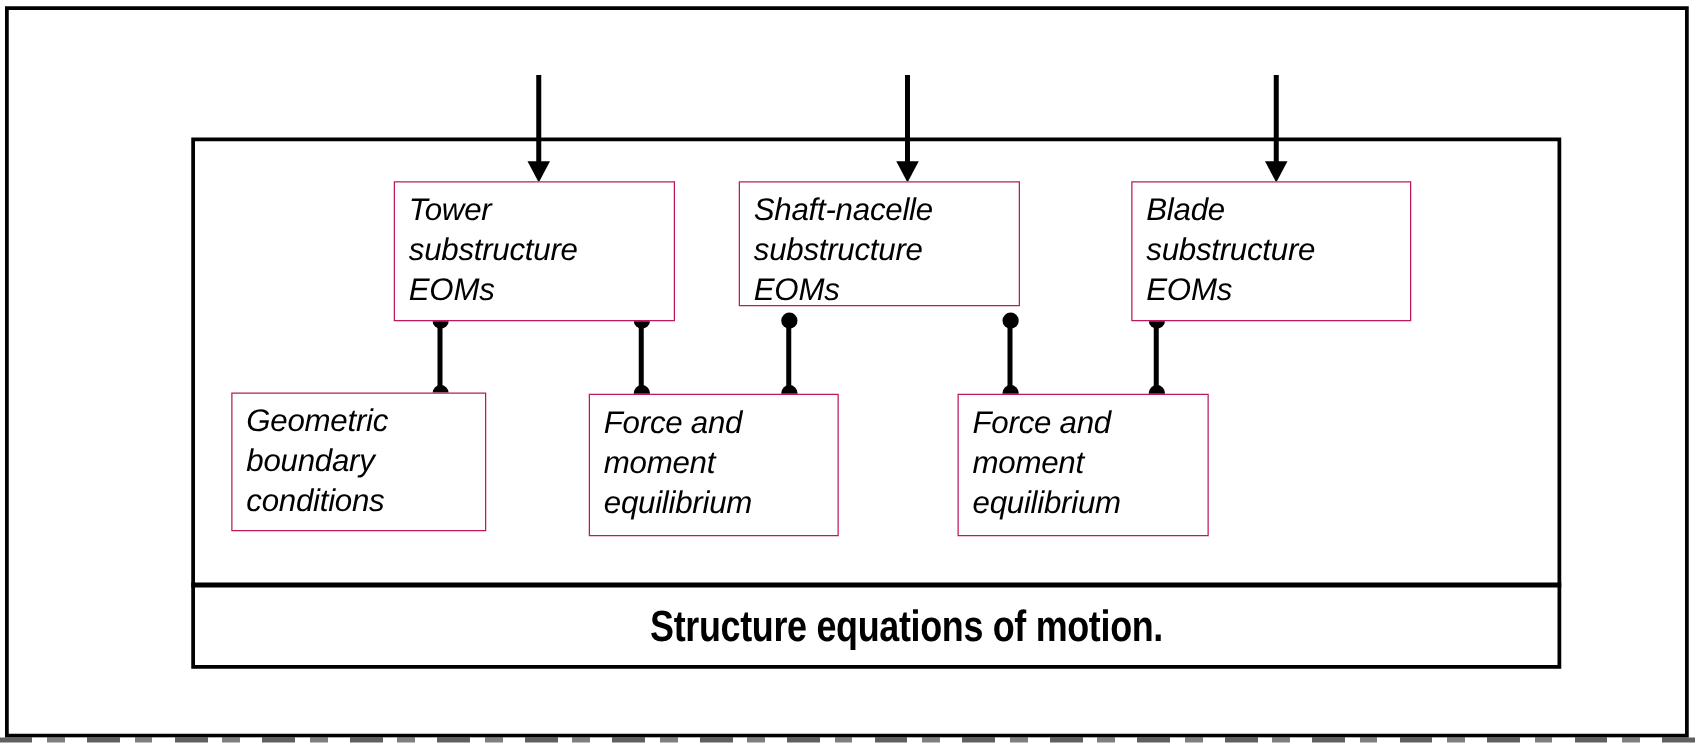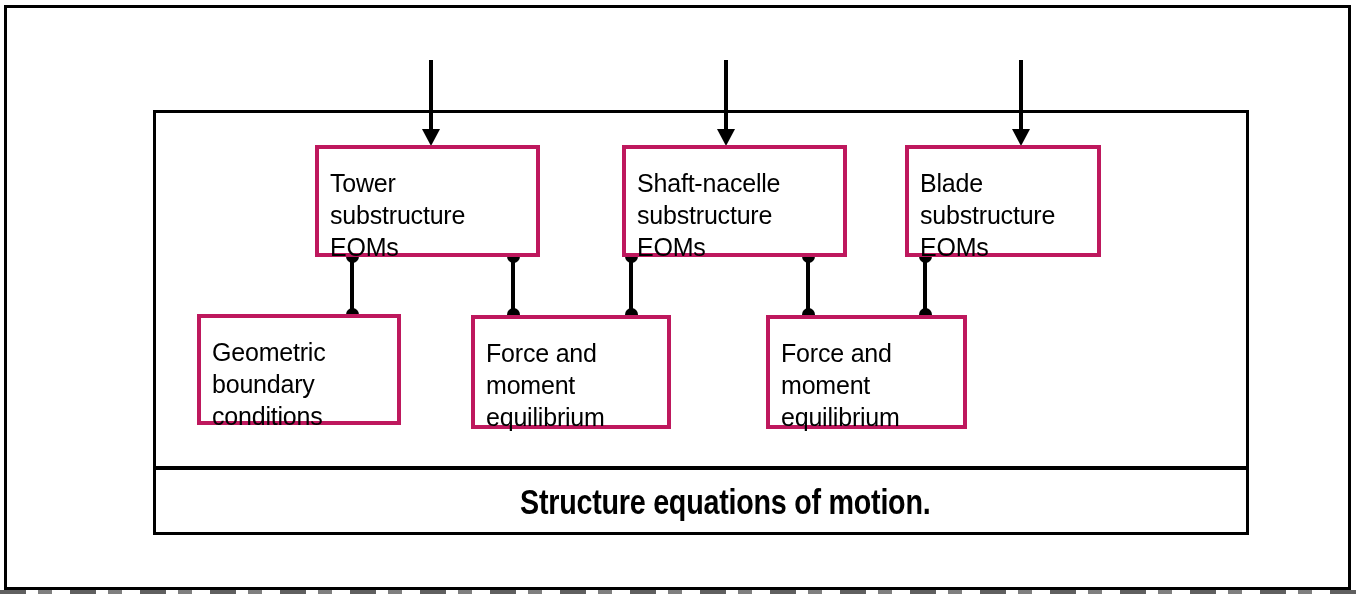--- a/index.html
+++ b/index.html
@@ -74,41 +74,42 @@
     letter-spacing: -0.3px;
     color: #000000;
     transform: scaleX(0.82);
     transform-origin: center center;
     white-space: nowrap;
   }
 
   
   .block {
     position: absolute;
-    border: 4px solid #be185d;
+    border: 1px solid #be185d;
     box-sizing: border-box;
     background: #ffffff;
-    padding: 18px 0 0 11px;
+    padding: 6px 0 0 11px;
+    font-style: italic;
   }
   .block-label {
     font-family: "Liberation Sans", sans-serif;
     font-size: 25px;
     line-height: 32px;
     color: #000000;
     white-space: pre-line;
     letter-spacing: -0.2px;
   }
 
   
   #block-tower      { left: 315px; top: 145px; width: 225px; height: 112px; }
-  #block-shaft      { left: 622px; top: 145px; width: 225px; height: 112px; }
-  #block-blade      { left: 905px; top: 145px; width: 196px; height: 112px; }
-
-  
-  #block-geometric  { left: 185px; top: 314px; width: 204px; height: 111px; margin-left: 12px; }
+  #block-shaft      { left: 591px; top: 145px; width: 225px; height: 100px; }
+  #block-blade      { left: 905px; top: 145px; width: 224px; height: 112px; }
+
+  
+  #block-geometric  { left: 185px; top: 314px; width: 204px; height: 111px; }
   #block-force-1    { left: 471px; top: 315px; width: 200px; height: 114px; }
   #block-force-2    { left: 766px; top: 315px; width: 201px; height: 114px; }
 
   
   .input-arrow {
     position: absolute;
     width: 4px;
     background: #000000;
   }
   .input-arrow::after {

